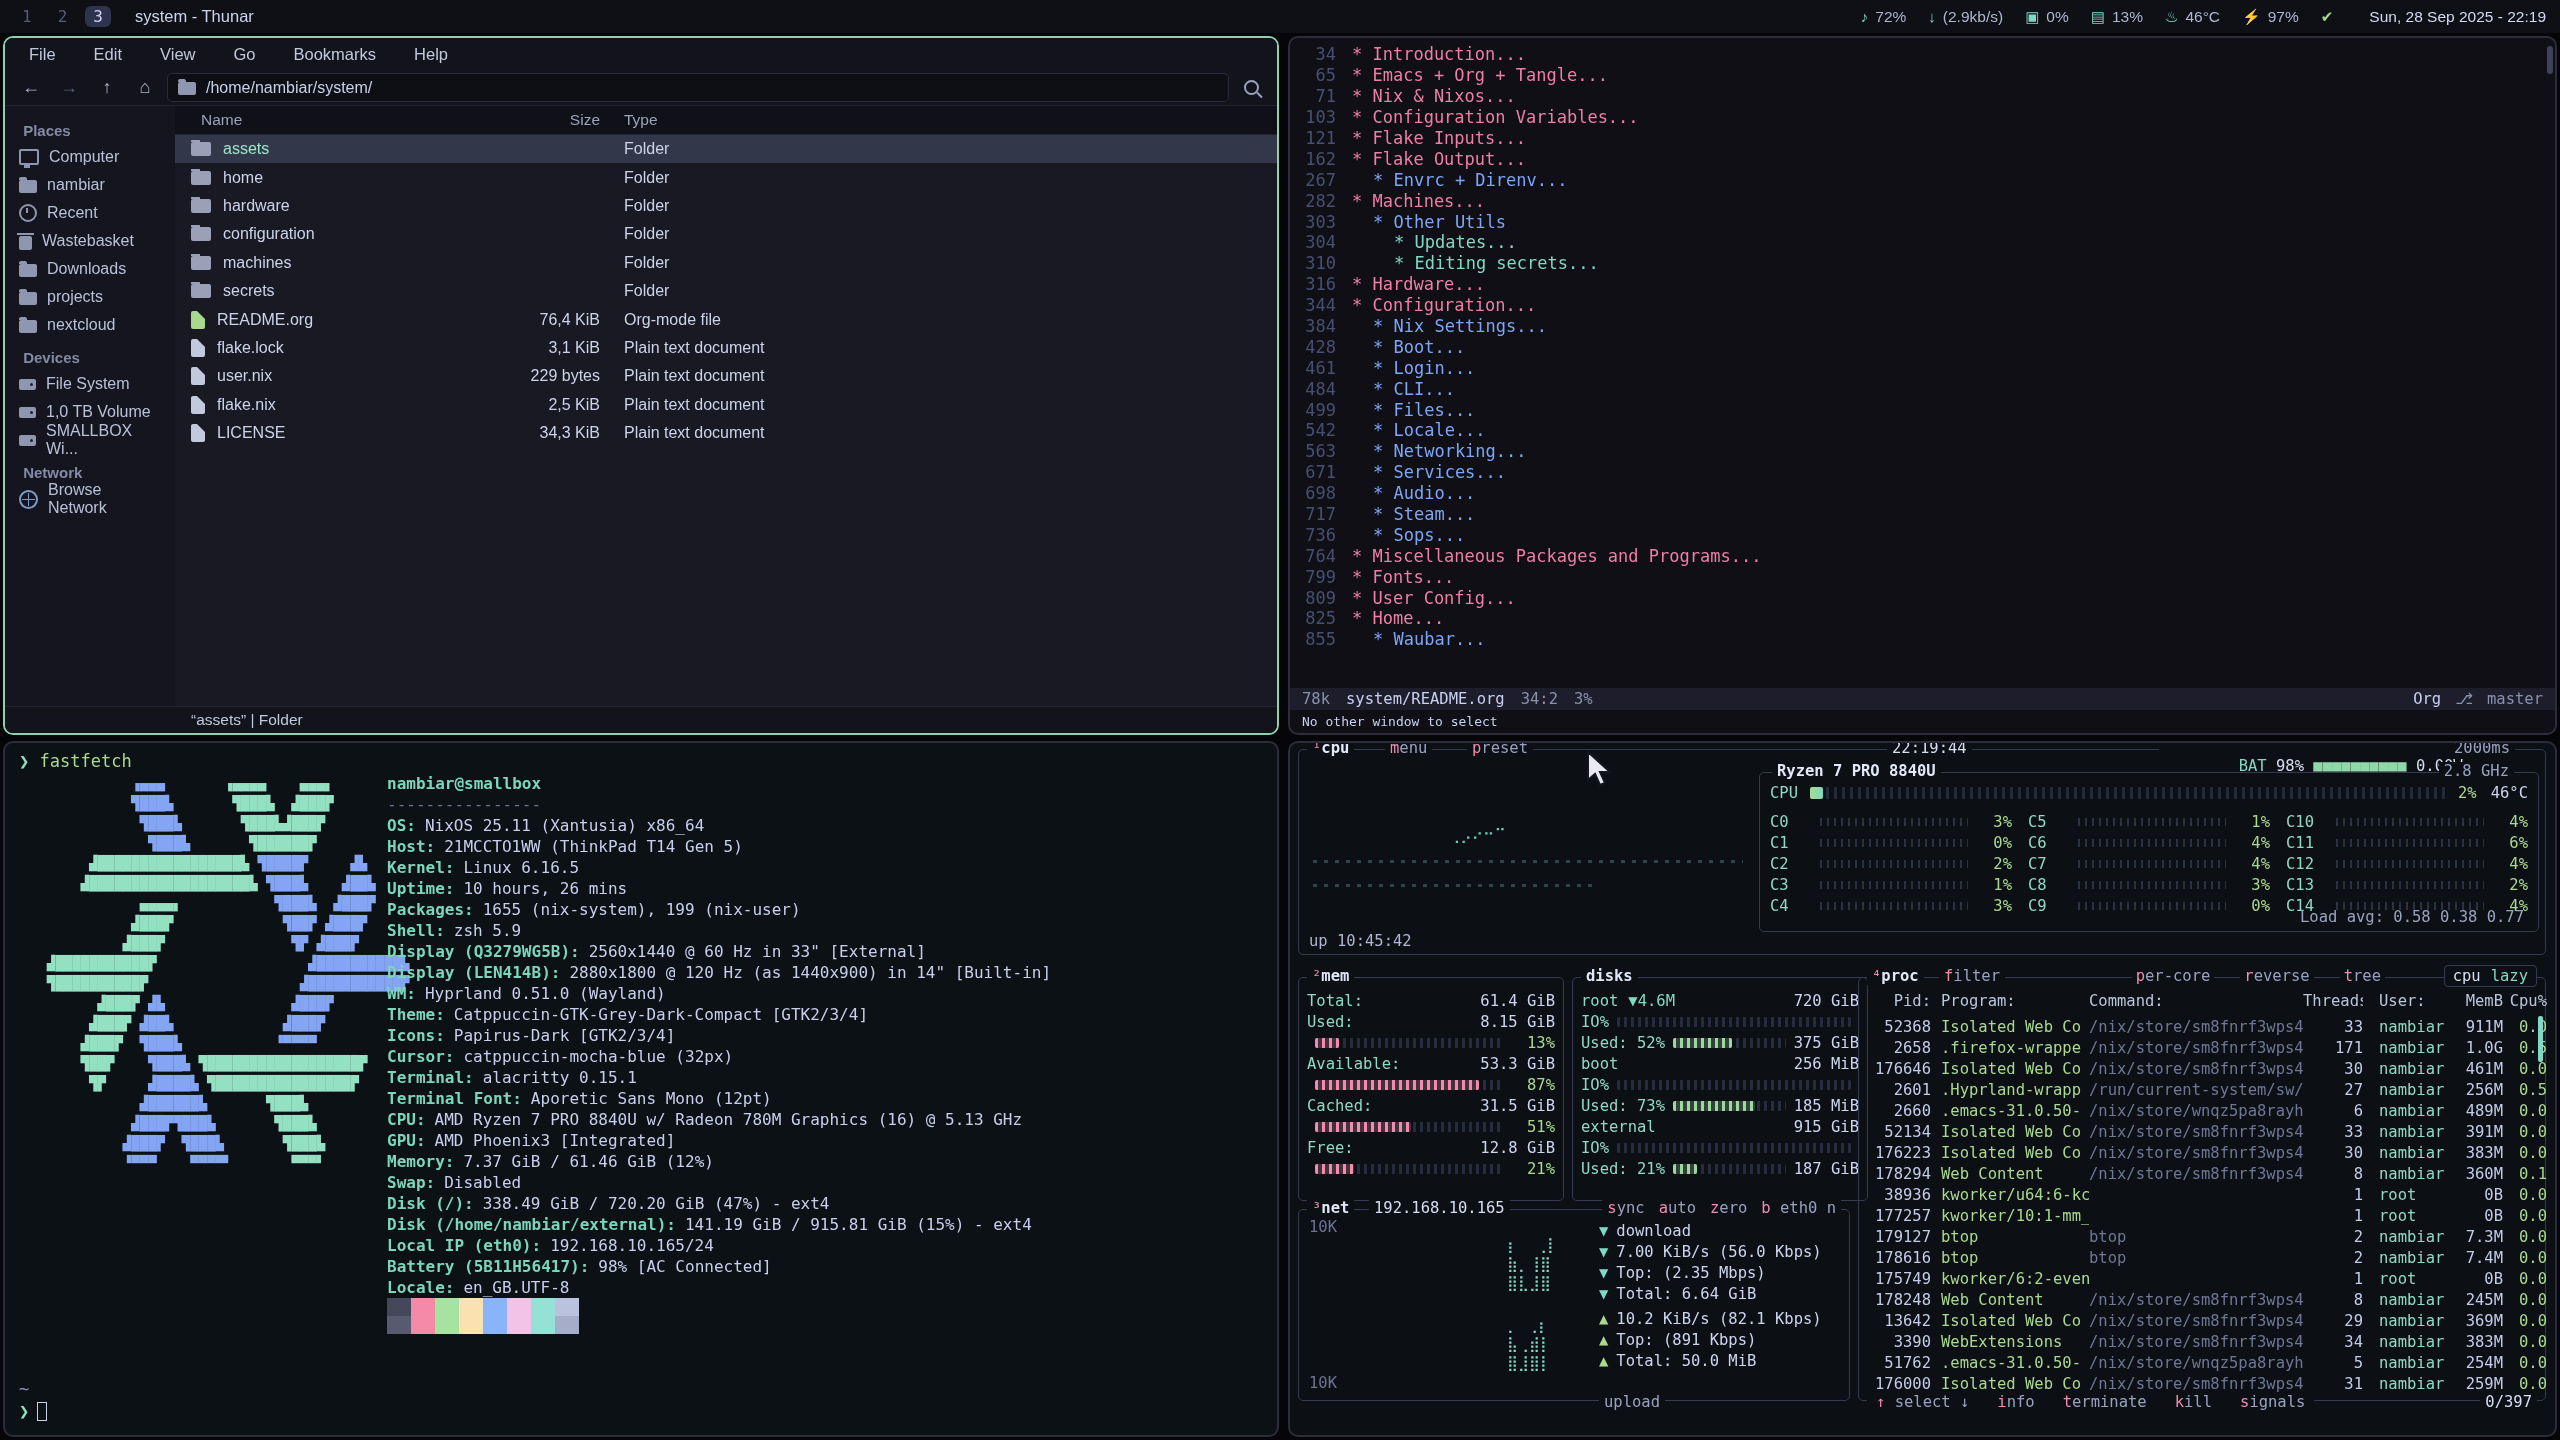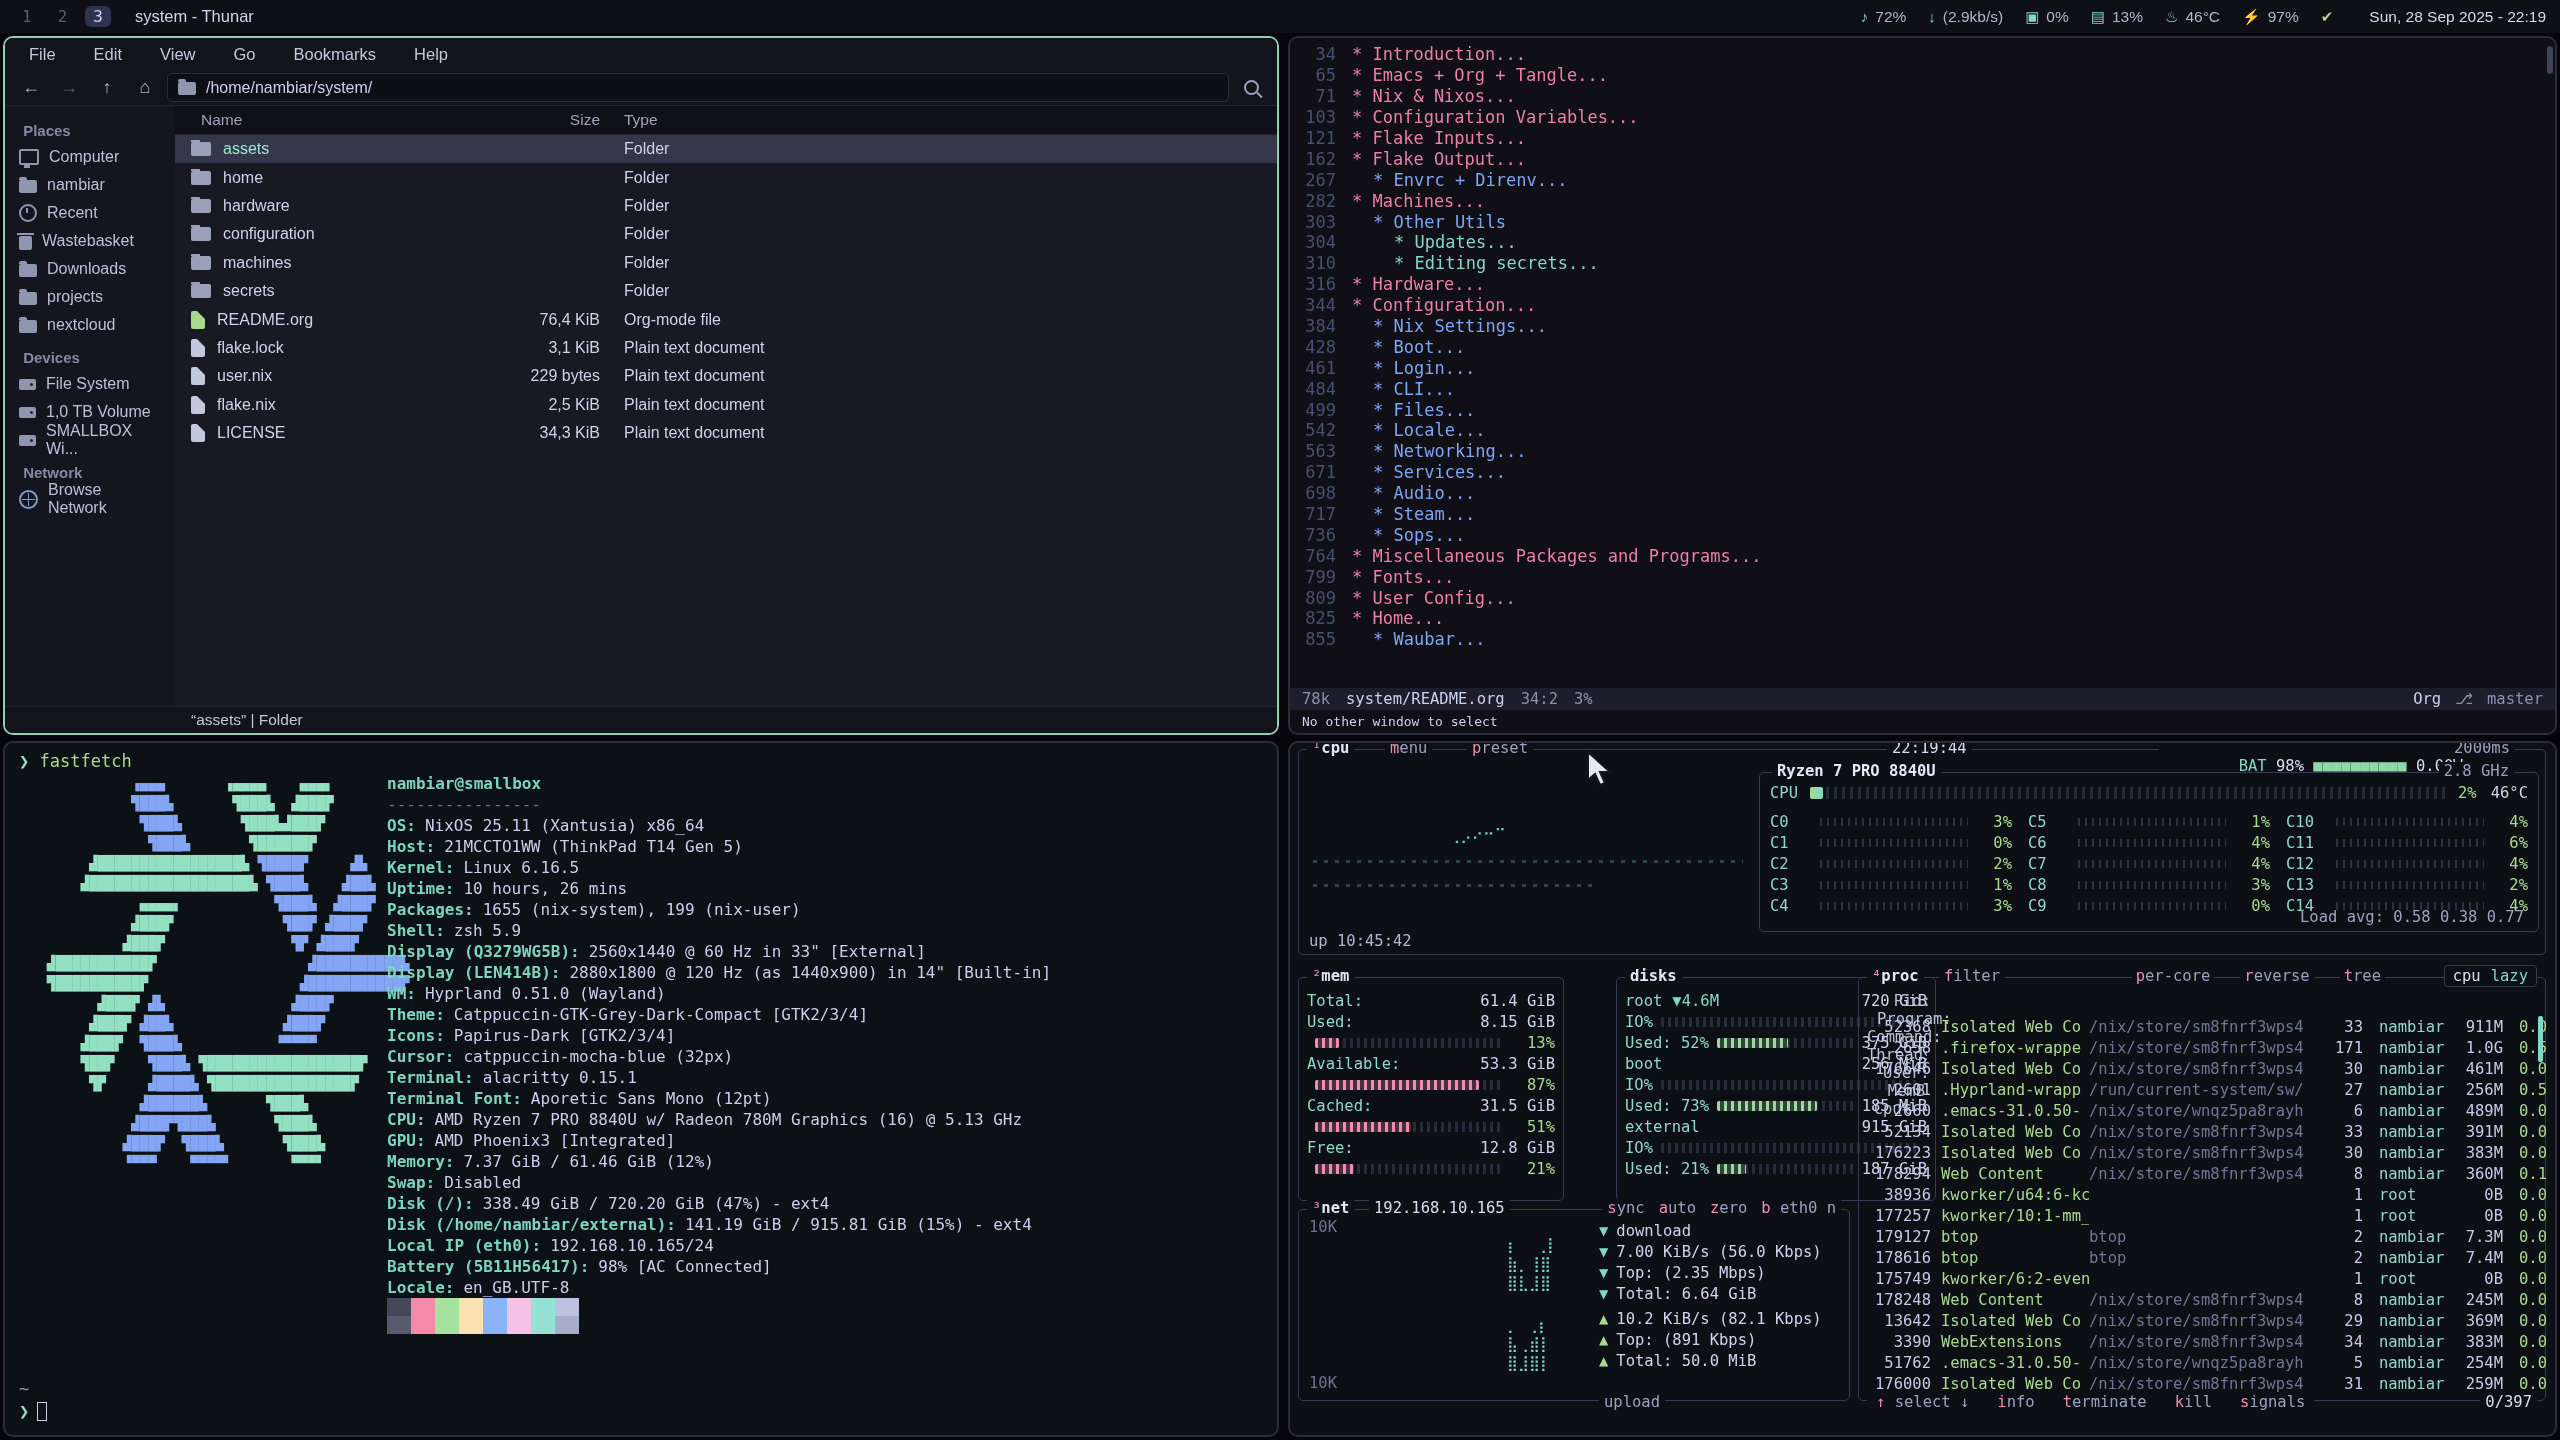--- a/index.html
+++ b/index.html
@@ -108,21 +108,21 @@
   .palette span{width:24px;height:18px;display:inline-block;}
   .ptilde{position:absolute;left:14px;top:636px;color:#8a91ad;font-size:17px;}
   .pline{position:absolute;left:14px;top:658px;font-size:17px;display:flex;align-items:center;}
   .cursor{display:inline-block;width:10px;height:19px;border:1.5px solid #c9d0ea;margin-left:8px;box-sizing:border-box;}
 
   
   #btop{left:1288px;top:741px;width:1269px;height:696px;background:#0c1015;font-size:15.5px;}
   .bbox{position:absolute;border:1px solid #353a50;border-radius:5px;box-sizing:border-box;}
   #cpubox{left:8px;top:6px;width:1248px;height:206px;}
   #membox{left:8px;top:234px;width:266px;height:224px;}
-  #diskbox{left:282px;top:234px;width:320px;height:224px;margin-left:44px;}
+  #diskbox{left:282px;top:234px;width:296px;height:224px;}
   #netbox{left:8px;top:466px;width:552px;height:192px;}
   #procbox{left:568px;top:234px;width:688px;height:424px;}
   .chip{position:absolute;top:-11px;background:#0c1015;padding:0 5px;white-space:pre;color:#98a2c0;}
   .chipb{position:absolute;bottom:-11px;top:auto;background:#0c1015;padding:0 5px;white-space:pre;color:#98a2c0;}
   .cnum{color:#f08cae;}
   .cn{color:#e3e8f8;font-weight:bold;}
   .ck{color:#f08cae;}
   .cr{color:#98a2c0;}
   .ctime{color:#d7def2;}
   .batlbl{color:#7fd9c4;}
@@ -160,21 +160,21 @@
   .narr.down{color:#7fd9c4;margin-right:8px;}
   .narr.up{color:#a9d98f;margin-right:8px;}
   .nval{color:#cdd4ee;}
   .nscale{position:absolute;color:#6b7394;}
   .netgraph{position:absolute;margin:0;font-size:15px;line-height:19px;color:#7fd9c4;}
   .popts{position:absolute;top:-11px;right:160px;display:flex;gap:26px;background:transparent;}
   .popts span.opt{background:#0c1015;padding:0 4px;}
   .selchip{right:8px;border:1px solid #353a50;border-radius:4px;padding:1px 8px;display:flex;gap:10px;top:-13px;}
   .selchip .s1{color:#d7def2;}
   .selchip .s2{color:#7fd9c4;}
-  .phead{position:absolute;left:8px;right:10px;top:14px;display:flex;color:#b9c5da;flex-direction:column;}
+  .phead{position:absolute;left:8px;right:10px;top:14px;display:flex;color:#b9c5da;}
   .prows{position:absolute;left:8px;right:10px;top:38px;}
   .prow{display:flex;height:21px;align-items:center;}
   .pc{overflow:hidden;white-space:nowrap;flex:none;}
   .c-pid{width:64px;text-align:right;}
   .c-prog{width:148px;margin-left:10px;}
   .c-cmd{width:214px;}
   .c-thr{width:60px;text-align:right;}
   .c-usr{width:82px;padding-left:16px;box-sizing:border-box;}
   .c-mem{width:58px;text-align:right;}
   .c-cpu{width:44px;text-align:right;}

